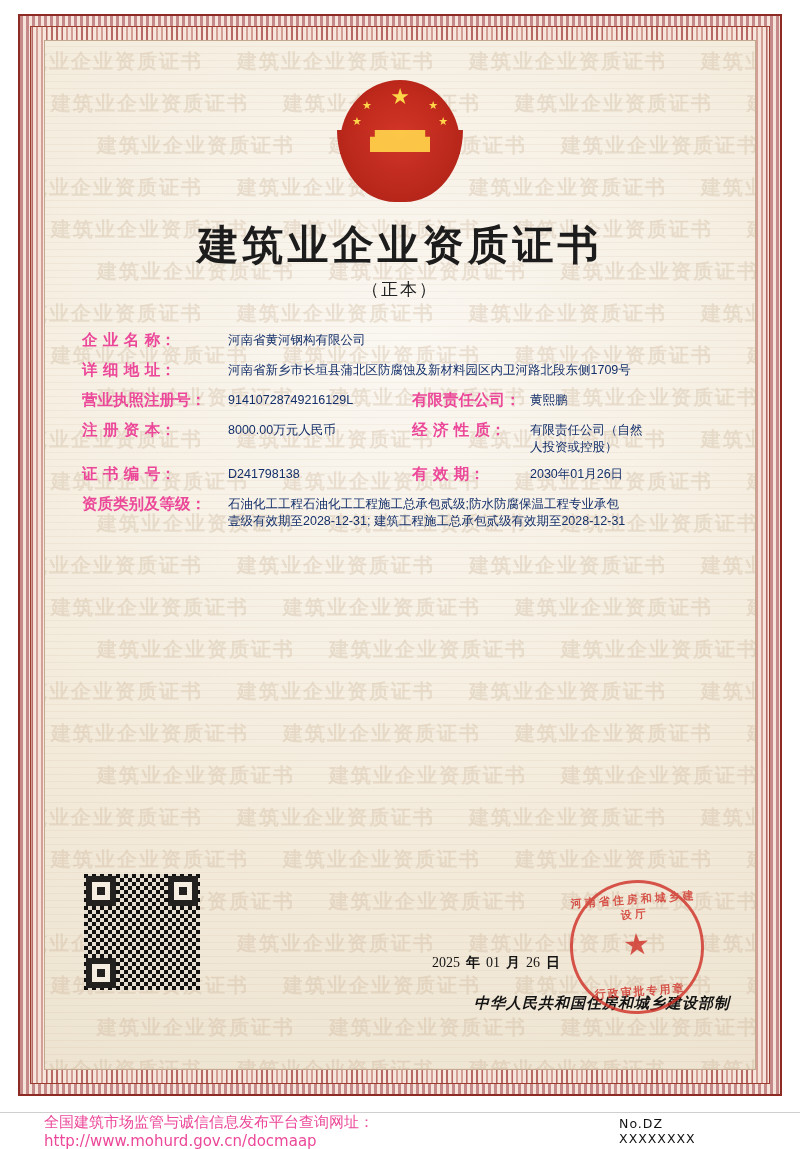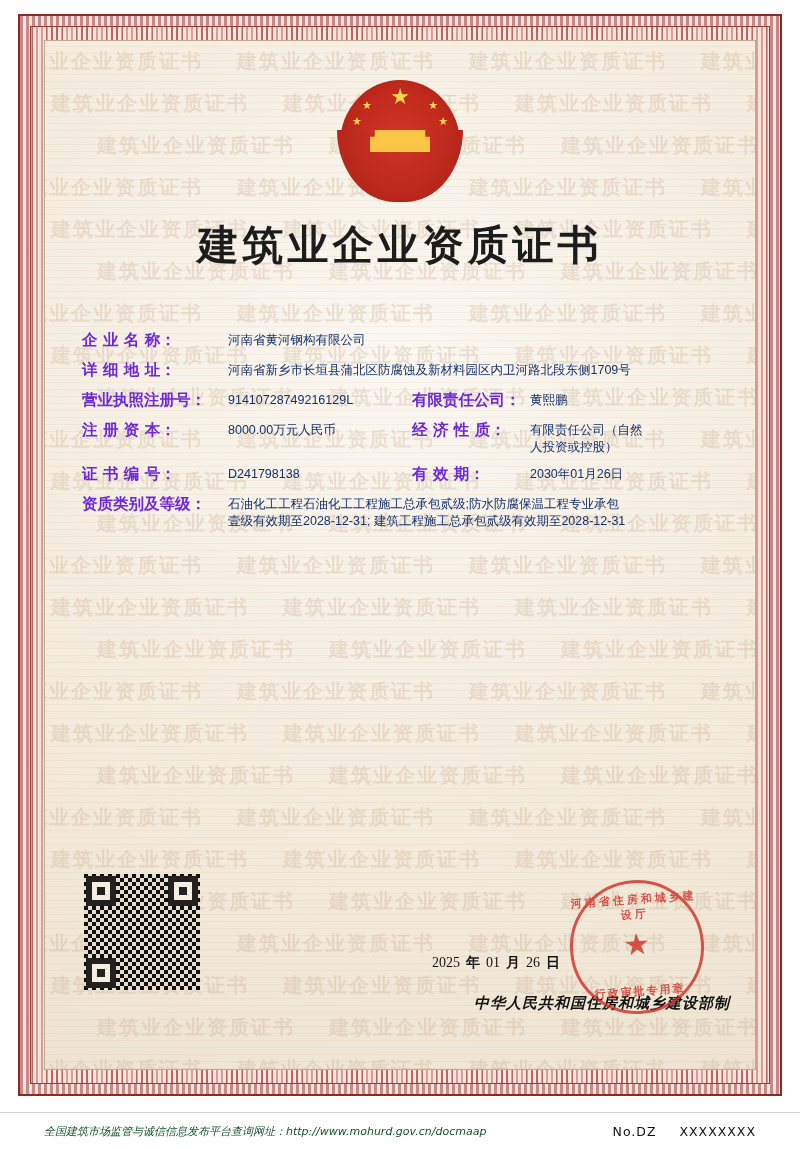--- a/index.html
+++ b/index.html
@@ -182,21 +182,21 @@
   }
   .frow {
     display: flex;
     align-items: flex-start;
     margin-bottom: 9px;
   }
   .flabel {
     font-family: "DejaVu Sans", sans-serif;
     font-weight: bold;
     font-size: 15.5px;
-    color: #6d28d9;
+    color: #ec4899;
     white-space: nowrap;
     flex: none;
   }
   .flabel.w1 { width: 146px; }
   .flabel.wide { width: 146px; }
   .fvalue {
     font-family: Liberation Sans, sans-serif;
     font-size: 12.5px;
     color: #14306b;
     line-height: 1.32;
@@ -325,23 +325,22 @@
     display: flex;
     align-items: center;
     justify-content: space-between;
     padding: 0 44px;
     box-sizing: border-box;
     border-top: 1px solid #cfcfcf;
     background: #ffffff;
   }
   .bottom-left {
     font-family: "DejaVu Sans", sans-serif;
-    font-size: 11px;
-    color: #14532d;
-    font-style: italic;
+    font-size: 15px;
+    color: #ec4899;
   }
   .bottom-right {
     font-family: "DejaVu Sans", sans-serif;
     font-size: 12.5px;
     color: #111;
     letter-spacing: 1px;
   }
   .bottom-right .no { margin-right: 18px; }
 </style>
 </head>
@@ -389,20 +388,21 @@
       <div class="wall"></div>
       <div class="star-big">★</div>
       <div class="star-s s1">★</div>
       <div class="star-s s2">★</div>
       <div class="star-s s3">★</div>
       <div class="star-s s4">★</div>
     </div>
   </div>
 
   <div class="cert-title">建筑业企业资质证书</div>
+  <div class="cert-subtitle">（正本）</div>
 
   <div class="fields">
 
     <div class="frow">
       <div class="flabel w1">企 业 名 称：</div>
       <div class="fvalue">河南省黄河钢构有限公司</div>
     </div>
 
     <div class="frow">
       <div class="flabel w1">详 细 地 址：</div>

